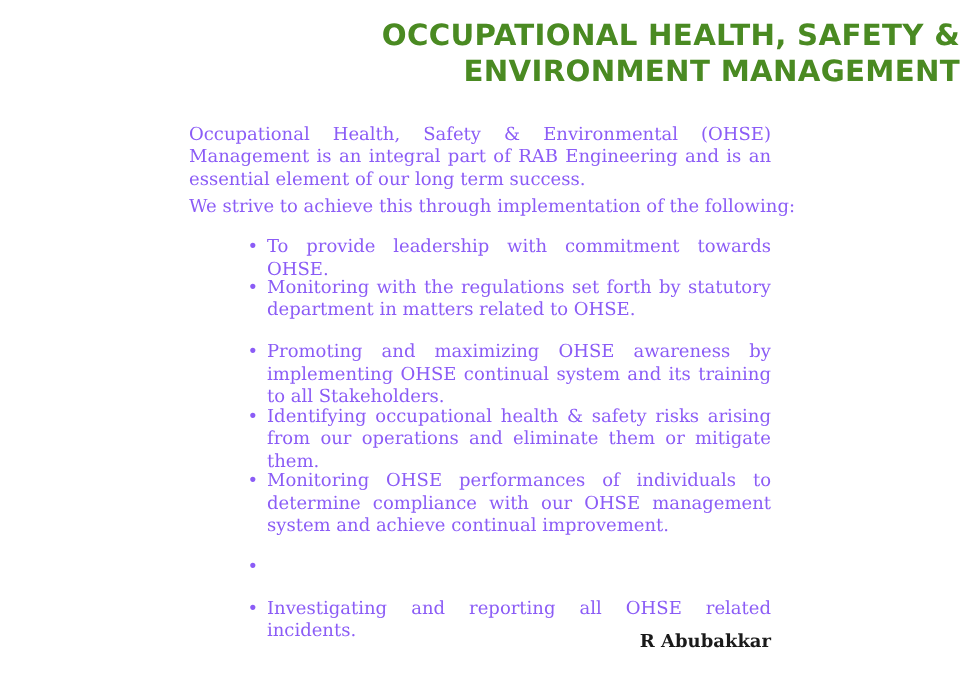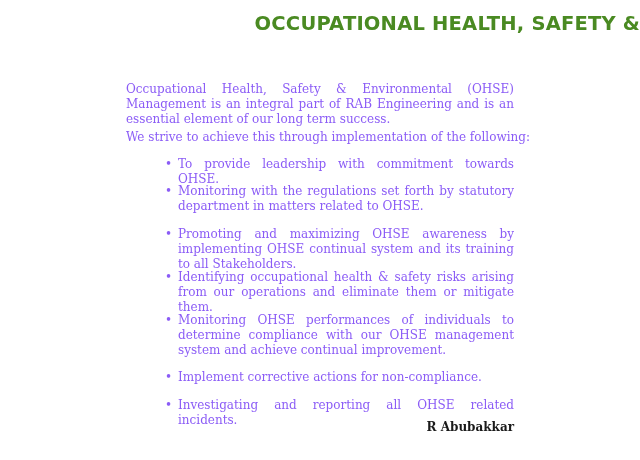--- a/index.html
+++ b/index.html
@@ -34,20 +34,21 @@
     position: absolute; right: 126px; text-align: center;
     font-family: "DejaVu Serif", serif; font-weight: bold; font-size: 12px; color: #1a1a1a;
     line-height: 15px;
   }
 </style>
 </head>
 <body>
 
 <div class="title" style="color: rgb(74, 138, 34);">
   <div>OCCUPATIONAL HEALTH, SAFETY &amp;</div>
+  <div>ENVIRONMENT MANAGEMENT</div>
 </div>
 
 <p class="body-text intro">Occupational Health, Safety &amp; Environmental (OHSE) Management is an integral part of RAB Engineering and is an essential element of  our long term success.</p>
 <p class="body-text strive">We strive to achieve this through implementation of the following:</p>
 
 <ul class="bullets">
   <li class="body-text bullet" style="top:157px;">
     <span class="dot">•</span>
     <span>To provide leadership with commitment towards OHSE.</span>
   </li>
@@ -62,21 +63,20 @@
   <li class="body-text bullet" style="top:270px;">
     <span class="dot">•</span>
     <span>Identifying occupational health &amp; safety risks arising from our operations and eliminate them or mitigate them.</span>
   </li>
   <li class="body-text bullet" style="top:313px;">
     <span class="dot">•</span>
     <span>Monitoring OHSE performances of individuals to determine compliance with our OHSE management system and achieve continual improvement.</span>
   </li>
   <li class="body-text bullet" style="top:370px;">
     <span class="dot">•</span>
-    <span>Implement corrective actions for non-compliance.</span>
   </li>
   <li class="body-text bullet" style="top:398px;">
     <span class="dot">•</span>
     <span>Investigating and reporting all OHSE related incidents.</span>
   </li>
 </ul>
 
 <div class="sig" style="top:420px;">R Abubakkar</div>
 <div class="sig" style="top:461px;">Director</div>
 

